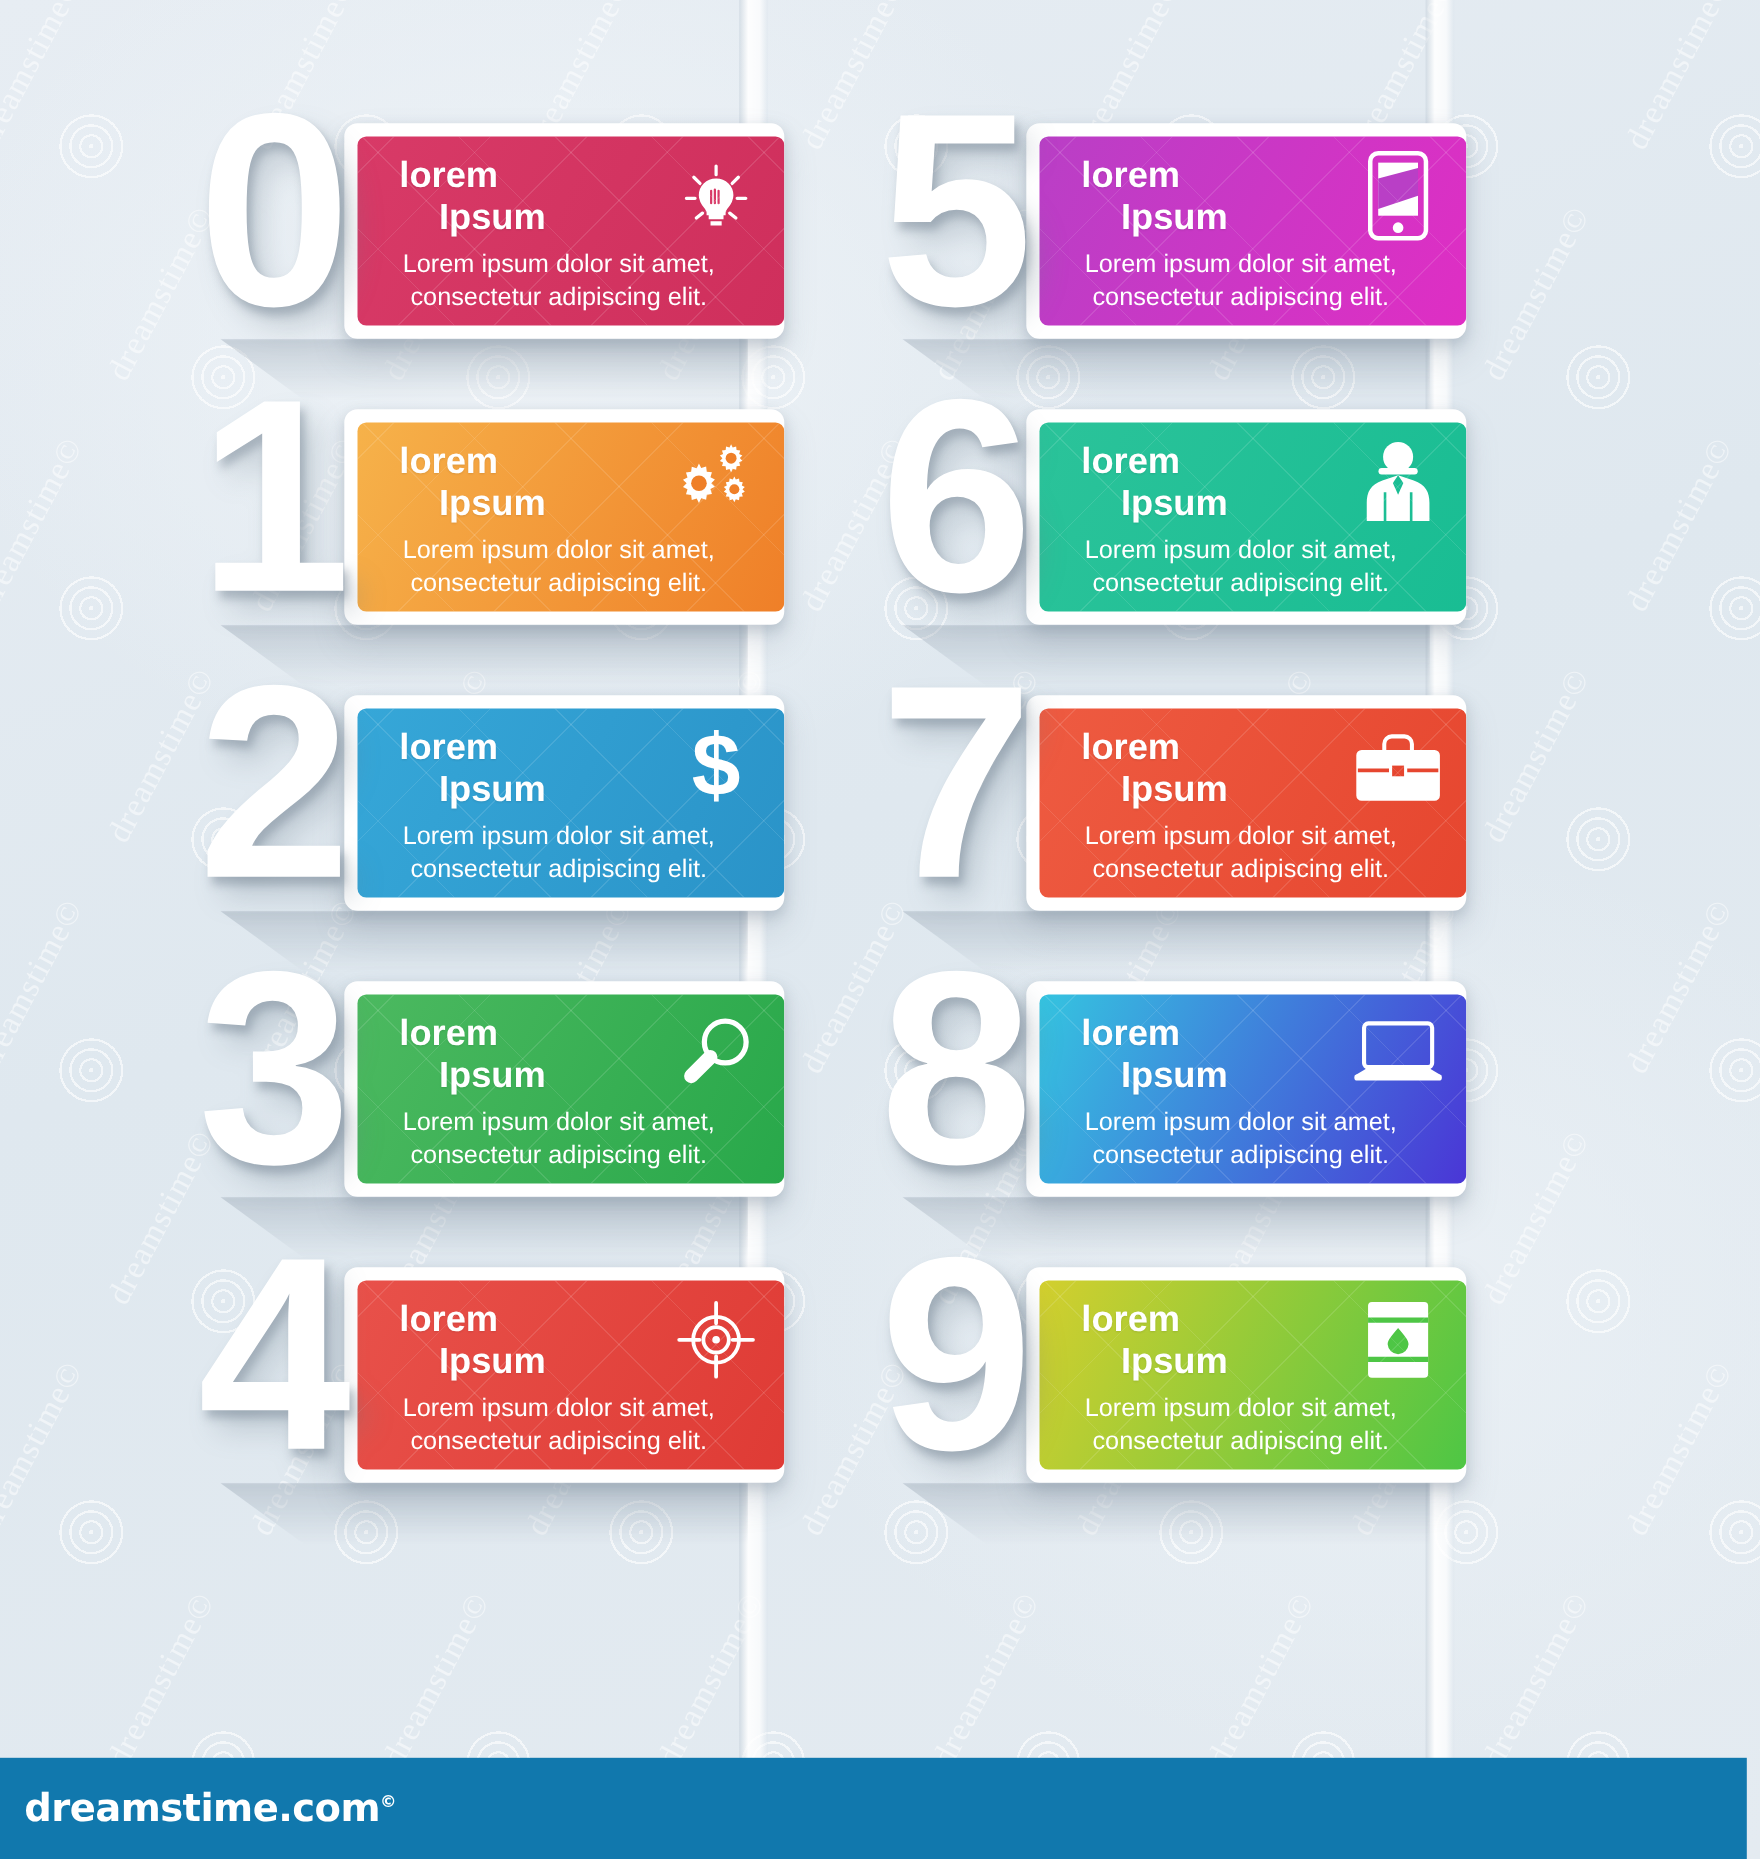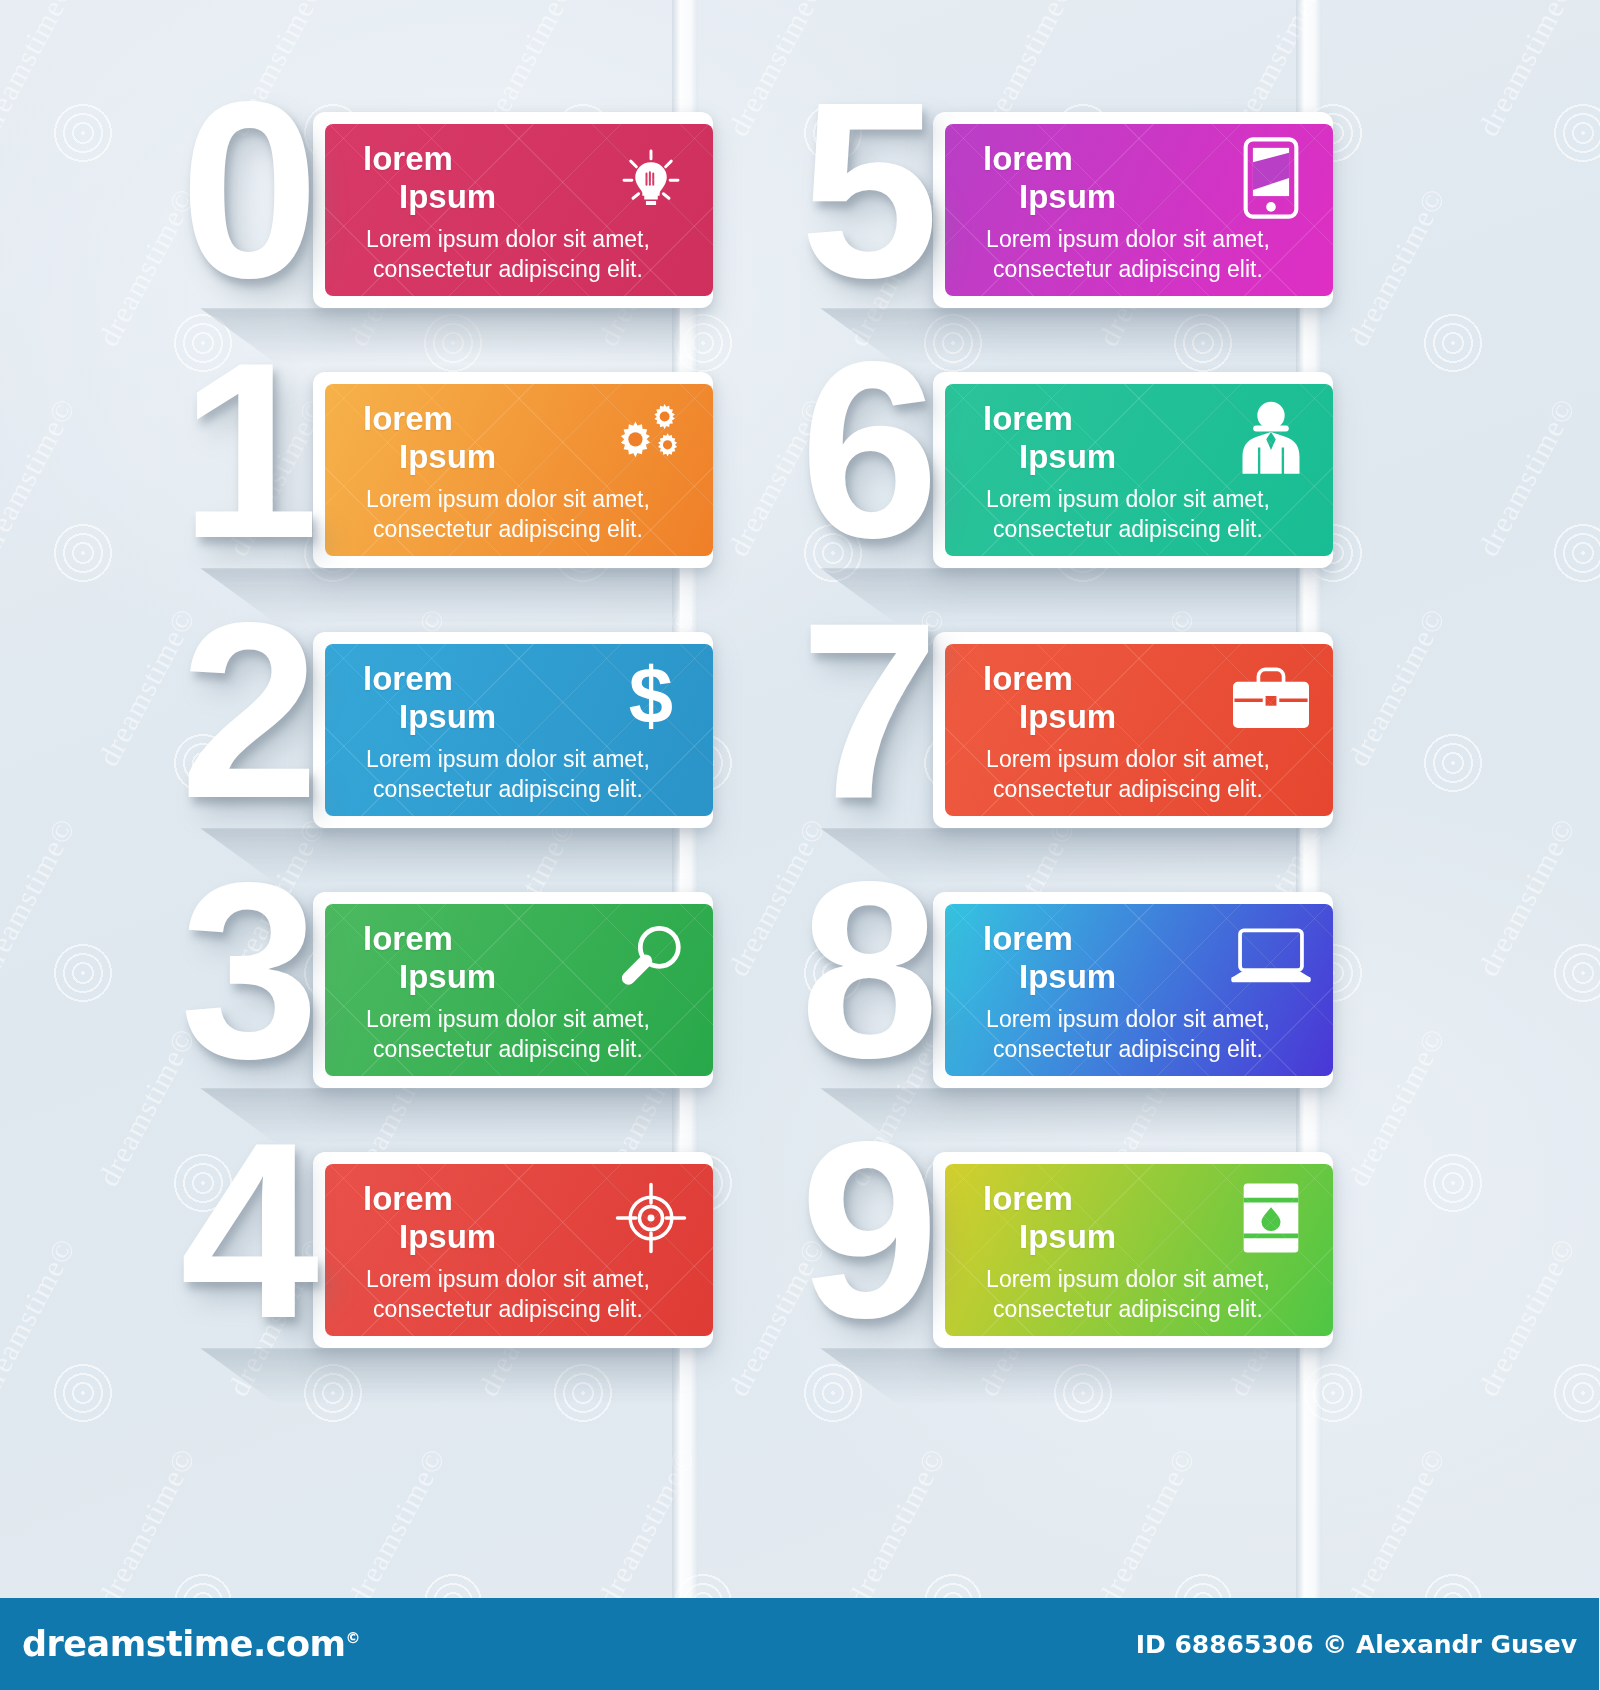--- a/index.html
+++ b/index.html
@@ -154,21 +154,21 @@
     position: absolute;
     right: 20px; top: 14px;
     width: 84px; height: 80px;
     display: flex; align-items: center; justify-content: center;
   }
   .icon-box svg { display: block; }
 
   
   #footer-bar {
     position: absolute;
-    left: 0; right: 1px;
+    left: 0; right: 12px;
     top: 1598px; height: 92px;
     background: #1178ad;
   }
   #dreamstime-logo {
     position: absolute;
     left: 22px; top: 26px;
     color: #ffffff;
     font-family: "DejaVu Sans", sans-serif;
     font-size: 35px;
     font-weight: 700;
@@ -523,14 +523,13 @@
           </div>
         </div>
       </div>
     </div>
   </div>
 
 <div id="footer-bar">
   <div id="dreamstime-logo">
     <span>dreamstime.com</span><sup>©</sup>
   </div>
-  <div id="footer-credit">ID 68865306 © Alexandr Gusev</div>
 </div>
 
 </body></html>

